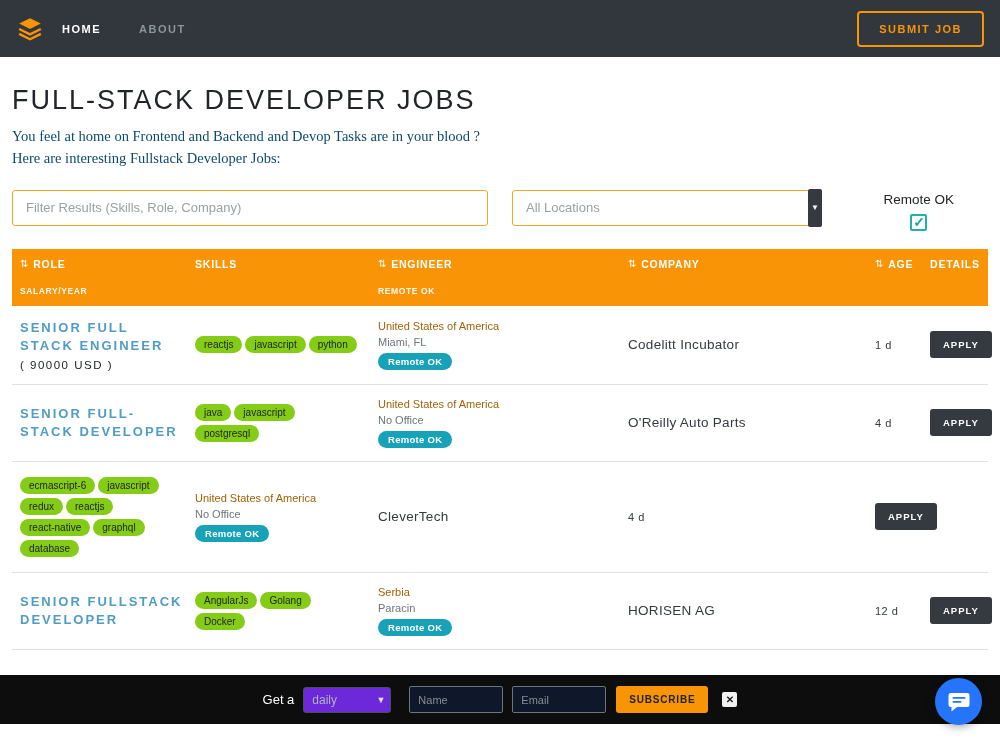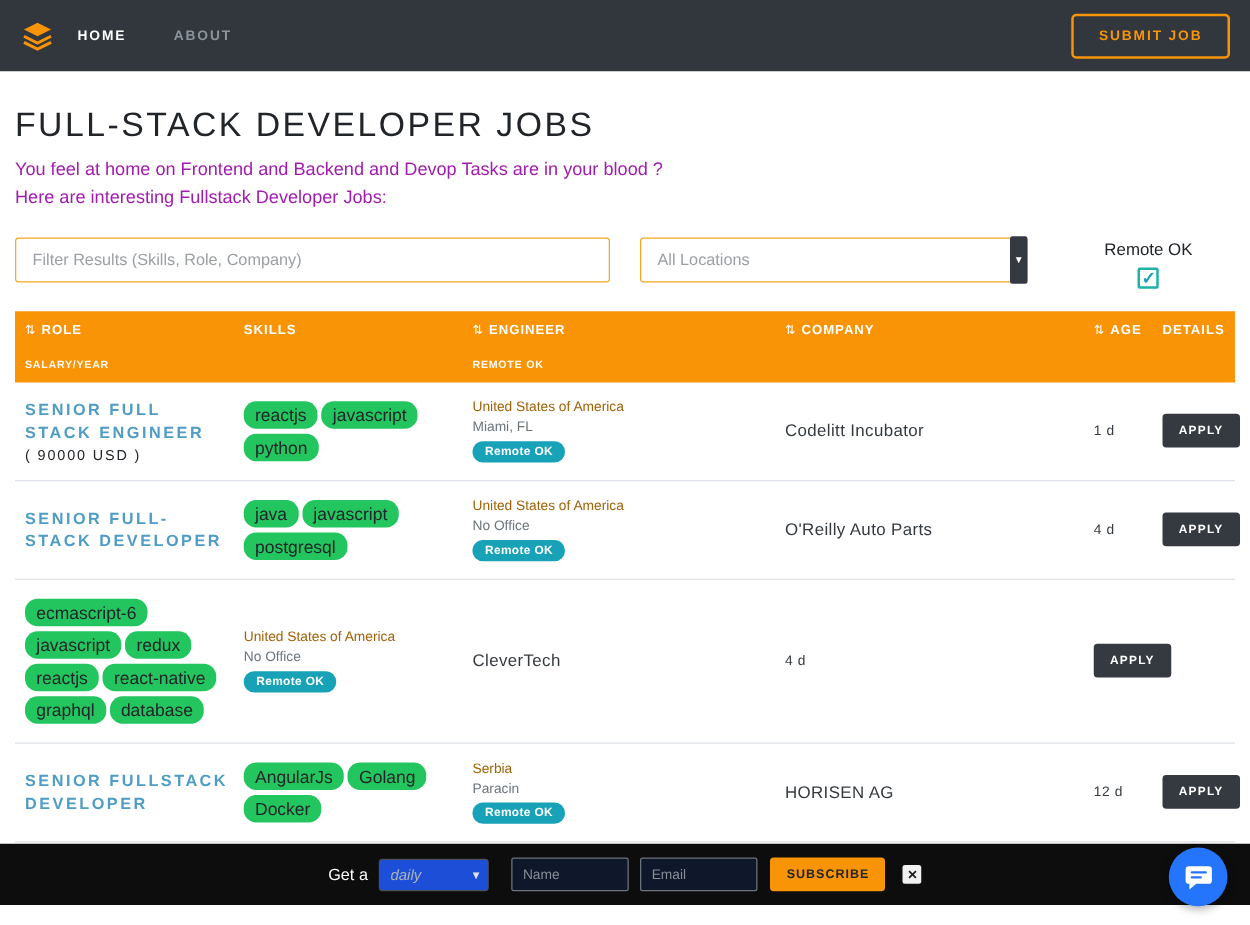--- a/index.html
+++ b/index.html
@@ -25,21 +25,21 @@
     color:#f89406; font-family:inherit; font-size:11px; font-weight:700;
     letter-spacing:1.5px; padding:10px 20px; border-radius:4px; cursor:pointer;
   }
 
   
   .main { padding:0 12px; }
   .page-title {
     margin-top:28px; font-size:27px; font-weight:400; letter-spacing:2px;
     color:#212529;
   }
-  .subtitle { font-size:14.5px; color:#a21caf; line-height:1.5; }
+  .subtitle { font-size:14.5px; color:#0c4a6e; line-height:1.5;font-family:Liberation Serif, serif; }
   .subtitle-block { margin-top:10px; }
 
   
   .filter-row { display:flex; align-items:flex-start; margin-top:20px; }
   .filter-input {
     width:476px; height:36px; border:1px solid #f5a623; border-radius:3px;
     padding:0 13px; font-family:inherit; font-size:13px; color:#495057;
     outline:none; background:#fff;
   }
   .filter-input::placeholder { color:#9aa0a6; }
@@ -81,21 +81,21 @@
 
   .trow { border-bottom:1px solid #dee2e6; padding:13px 0; align-items:center; }
   .td { padding-left:8px; }
   .role-link {
     color:#4f9dc4; font-size:13px; font-weight:700; letter-spacing:2px;
     line-height:1.4; cursor:pointer; text-decoration:none; display:block;
   }
   .salary { font-size:11.5px; color:#212529; letter-spacing:1.5px; margin-top:4px; }
   .skills-cell { display:flex; flex-wrap:wrap; max-width:176px; }
   .pill-skill {
-    background:#22c55e; color:#212529; font-size:14px; padding:3px 9px;
+    background:#84cc16; color:#212529; font-size:10px; padding:3px 9px;
     border-radius:10px; margin:2px 3px 2px 0; white-space:nowrap;
   }
   .country { font-size:11px; color:#a16207; }
   .city { font-size:11px; color:#6c757d; margin-top:4px; }
   .pill-remote {
     display:inline-block; background:#17a2b8; color:#fff; font-size:9.5px;
     font-weight:700; padding:3px 10px; border-radius:10px; margin-top:5px;
     letter-spacing:0.3px;
   }
   .company { font-size:13.5px; color:#343a40; letter-spacing:0.3px; }
@@ -106,23 +106,23 @@
     border-radius:3px; cursor:pointer;
   }
 
   
   .footer-bar {
     position:absolute; left:0; right:0; bottom:16px; height:49px;
     background:#0d0d0d; display:flex; align-items:center; justify-content:center;
   }
   .footer-text { color:#fff; font-size:13px; }
   .freq-select {
-    width:88px; height:26px; background:#1d4ed8; border:1px solid #4a5056;
+    width:88px; height:26px; background:#6d28d9; border:1px solid #4a5056;
     border-radius:3px; margin:0 9px; display:flex; align-items:center;
-    padding:0 8px; color:#adb5bd; font-size:12px; cursor:pointer; position:relative;font-style:italic;
+    padding:0 8px; color:#adb5bd; font-size:12px; cursor:pointer; position:relative;
   }
   .freq-caret { position:absolute; right:5px; color:#dee2e6; font-size:9px; }
   .footer-input {
     width:94px; height:27px; background:#0f172a; border:1px solid #6c757d;
     border-radius:2px; color:#ced4da; font-family:inherit; font-size:11px;
     padding:0 8px; margin-left:9px; outline:none;
   }
   .footer-input::placeholder { color:#868e96; }
   .subscribe-btn {
     background:#f89406; color:#212529; border:none; font-family:inherit;

